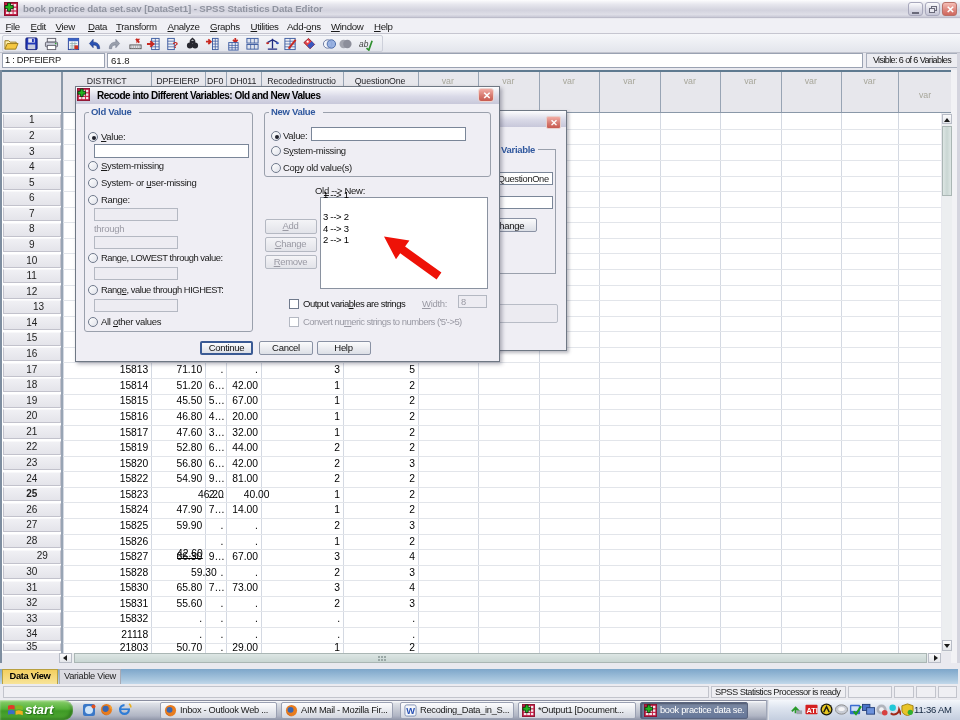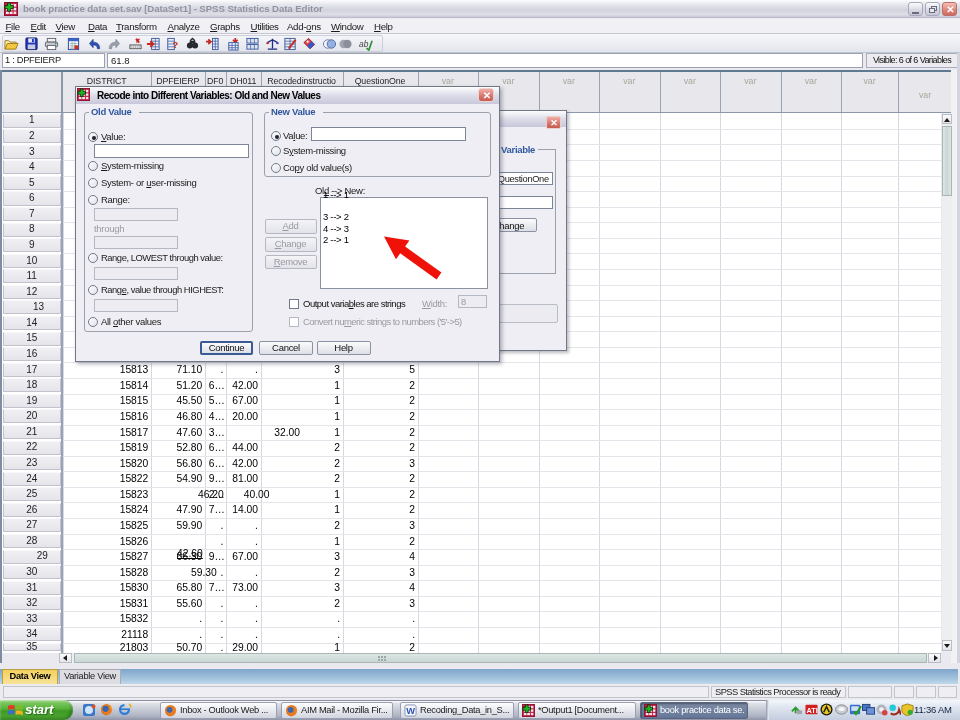--- a/index.html
+++ b/index.html
@@ -275,21 +275,21 @@
 <div class="ab" style="left:2.5px;top:409.22999999999996px;width:58.5px;height:13px;line-height:13px;font-size:10px;letter-spacing:0px;color:#222;text-align:center;white-space:nowrap;">20</div>
 <div class="ab" style="left:2.5px;top:424.9px;width:58.5px;height:14.2px;background:linear-gradient(180deg,#f0f0f4,#e4e4ea);border:1px solid #c2c2cc;border-top-color:#f8f8fa;"></div>
 <div class="ab" style="left:2.5px;top:424.79999999999995px;width:58.5px;height:13px;line-height:13px;font-size:10px;letter-spacing:0px;color:#222;text-align:center;white-space:nowrap;">21</div>
 <div class="ab" style="left:2.5px;top:440.5px;width:58.5px;height:14.2px;background:linear-gradient(180deg,#f0f0f4,#e4e4ea);border:1px solid #c2c2cc;border-top-color:#f8f8fa;"></div>
 <div class="ab" style="left:2.5px;top:440.37px;width:58.5px;height:13px;line-height:13px;font-size:10px;letter-spacing:0px;color:#222;text-align:center;white-space:nowrap;">22</div>
 <div class="ab" style="left:2.5px;top:456.0px;width:58.5px;height:14.2px;background:linear-gradient(180deg,#f0f0f4,#e4e4ea);border:1px solid #c2c2cc;border-top-color:#f8f8fa;"></div>
 <div class="ab" style="left:2.5px;top:455.94px;width:58.5px;height:13px;line-height:13px;font-size:10px;letter-spacing:0px;color:#222;text-align:center;white-space:nowrap;">23</div>
 <div class="ab" style="left:2.5px;top:471.6px;width:58.5px;height:14.2px;background:linear-gradient(180deg,#f0f0f4,#e4e4ea);border:1px solid #c2c2cc;border-top-color:#f8f8fa;"></div>
 <div class="ab" style="left:2.5px;top:471.51px;width:58.5px;height:13px;line-height:13px;font-size:10px;letter-spacing:0px;color:#222;text-align:center;white-space:nowrap;">24</div>
 <div class="ab" style="left:2.5px;top:487.2px;width:58.5px;height:14.2px;background:linear-gradient(180deg,#f0f0f4,#e4e4ea);border:1px solid #c2c2cc;border-top-color:#f8f8fa;"></div>
-<div class="ab" style="left:2.5px;top:487.08px;width:58.5px;height:17px;line-height:13px;font-size:10px;letter-spacing:0px;color:#222;text-align:center;white-space:nowrap;">25</div>
+<div class="ab" style="left:2.5px;top:487.08px;width:58.5px;height:17px;line-height:13px;font-size:10px;letter-spacing:0px;color:#222;text-align:center;white-space:nowrap;font-weight:bold;">25</div>
 <div class="ab" style="left:2.5px;top:502.8px;width:58.5px;height:14.2px;background:linear-gradient(180deg,#f0f0f4,#e4e4ea);border:1px solid #c2c2cc;border-top-color:#f8f8fa;"></div>
 <div class="ab" style="left:2.5px;top:502.65px;width:58.5px;height:13px;line-height:13px;font-size:10px;letter-spacing:0px;color:#222;text-align:center;white-space:nowrap;">26</div>
 <div class="ab" style="left:2.5px;top:518.3px;width:58.5px;height:14.2px;background:linear-gradient(180deg,#f0f0f4,#e4e4ea);border:1px solid #c2c2cc;border-top-color:#f8f8fa;"></div>
 <div class="ab" style="left:2.5px;top:518.22px;width:58.5px;height:13px;line-height:13px;font-size:10px;letter-spacing:0px;color:#222;text-align:center;white-space:nowrap;">27</div>
 <div class="ab" style="left:2.5px;top:533.9px;width:58.5px;height:14.2px;background:linear-gradient(180deg,#f0f0f4,#e4e4ea);border:1px solid #c2c2cc;border-top-color:#f8f8fa;"></div>
 <div class="ab" style="left:2.5px;top:533.7900000000001px;width:58.5px;height:13px;line-height:13px;font-size:10px;letter-spacing:0px;color:#222;text-align:center;white-space:nowrap;">28</div>
 <div class="ab" style="left:2.5px;top:549.5px;width:58.5px;height:14.2px;background:linear-gradient(180deg,#f0f0f4,#e4e4ea);border:1px solid #c2c2cc;border-top-color:#f8f8fa;"></div>
 <div class="ab" style="left:2.5px;top:549.3600000000001px;width:58.5px;height:13px;line-height:13px;font-size:10px;letter-spacing:0px;color:#222;text-align:center;white-space:nowrap;padding-left:21px;">29</div>
 <div class="ab" style="left:2.5px;top:565.0px;width:58.5px;height:14.2px;background:linear-gradient(180deg,#f0f0f4,#e4e4ea);border:1px solid #c2c2cc;border-top-color:#f8f8fa;"></div>
 <div class="ab" style="left:2.5px;top:564.9300000000001px;width:58.5px;height:13px;line-height:13px;font-size:10px;letter-spacing:0px;color:#222;text-align:center;white-space:nowrap;">30</div>
@@ -324,21 +324,21 @@
 <div class="ab" style="left:344.5px;top:394.46px;width:70.5px;height:13.57px;line-height:13.57px;font-size:10.3px;letter-spacing:0px;color:#000;text-align:right;white-space:nowrap;">2</div>
 <div class="ab" style="left:64.5px;top:410.03px;width:83.80000000000001px;height:13.57px;line-height:13.57px;font-size:10.3px;letter-spacing:0px;color:#000;text-align:right;white-space:nowrap;">15816</div>
 <div class="ab" style="left:152.8px;top:410.03px;width:49.39999999999998px;height:13.57px;line-height:13.57px;font-size:10.3px;letter-spacing:0px;color:#000;text-align:right;white-space:nowrap;">46.80</div>
 <div class="ab" style="left:208.7px;top:410.03px;width:16.100000000000023px;height:13.57px;line-height:13.57px;font-size:10.3px;letter-spacing:0px;color:#000;text-align:left;white-space:nowrap;overflow:hidden;">4…</div>
 <div class="ab" style="left:227.8px;top:410.03px;width:30.19999999999999px;height:13.57px;line-height:13.57px;font-size:10.3px;letter-spacing:0px;color:#000;text-align:right;white-space:nowrap;">20.00</div>
 <div class="ab" style="left:262.5px;top:410.03px;width:77.5px;height:13.57px;line-height:13.57px;font-size:10.3px;letter-spacing:0px;color:#000;text-align:right;white-space:nowrap;">1</div>
 <div class="ab" style="left:344.5px;top:410.03px;width:70.5px;height:13.57px;line-height:13.57px;font-size:10.3px;letter-spacing:0px;color:#000;text-align:right;white-space:nowrap;">2</div>
 <div class="ab" style="left:64.5px;top:425.59999999999997px;width:83.80000000000001px;height:13.57px;line-height:13.57px;font-size:10.3px;letter-spacing:0px;color:#000;text-align:right;white-space:nowrap;">15817</div>
 <div class="ab" style="left:152.8px;top:425.59999999999997px;width:49.39999999999998px;height:13.57px;line-height:13.57px;font-size:10.3px;letter-spacing:0px;color:#000;text-align:right;white-space:nowrap;">47.60</div>
 <div class="ab" style="left:208.7px;top:425.59999999999997px;width:16.100000000000023px;height:13.57px;line-height:13.57px;font-size:10.3px;letter-spacing:0px;color:#000;text-align:left;white-space:nowrap;overflow:hidden;">3…</div>
-<div class="ab" style="left:227.8px;top:425.59999999999997px;width:30.19999999999999px;height:13.57px;line-height:13.57px;font-size:10.3px;letter-spacing:0px;color:#000;text-align:right;white-space:nowrap;margin-left:42px;">32.00</div>
+<div class="ab" style="left:227.8px;top:425.59999999999997px;width:30.19999999999999px;height:13.57px;line-height:13.57px;font-size:10.3px;letter-spacing:0px;color:#000;text-align:right;white-space:nowrap;">32.00</div>
 <div class="ab" style="left:262.5px;top:425.59999999999997px;width:77.5px;height:13.57px;line-height:13.57px;font-size:10.3px;letter-spacing:0px;color:#000;text-align:right;white-space:nowrap;">1</div>
 <div class="ab" style="left:344.5px;top:425.59999999999997px;width:70.5px;height:13.57px;line-height:13.57px;font-size:10.3px;letter-spacing:0px;color:#000;text-align:right;white-space:nowrap;">2</div>
 <div class="ab" style="left:64.5px;top:441.17px;width:83.80000000000001px;height:13.57px;line-height:13.57px;font-size:10.3px;letter-spacing:0px;color:#000;text-align:right;white-space:nowrap;">15819</div>
 <div class="ab" style="left:152.8px;top:441.17px;width:49.39999999999998px;height:13.57px;line-height:13.57px;font-size:10.3px;letter-spacing:0px;color:#000;text-align:right;white-space:nowrap;">52.80</div>
 <div class="ab" style="left:208.7px;top:441.17px;width:16.100000000000023px;height:13.57px;line-height:13.57px;font-size:10.3px;letter-spacing:0px;color:#000;text-align:left;white-space:nowrap;overflow:hidden;">6…</div>
 <div class="ab" style="left:227.8px;top:441.17px;width:30.19999999999999px;height:13.57px;line-height:13.57px;font-size:10.3px;letter-spacing:0px;color:#000;text-align:right;white-space:nowrap;">44.00</div>
 <div class="ab" style="left:262.5px;top:441.17px;width:77.5px;height:13.57px;line-height:13.57px;font-size:10.3px;letter-spacing:0px;color:#000;text-align:right;white-space:nowrap;">2</div>
 <div class="ab" style="left:344.5px;top:441.17px;width:70.5px;height:13.57px;line-height:13.57px;font-size:10.3px;letter-spacing:0px;color:#000;text-align:right;white-space:nowrap;">2</div>
 <div class="ab" style="left:64.5px;top:456.74px;width:83.80000000000001px;height:13.57px;line-height:13.57px;font-size:10.3px;letter-spacing:0px;color:#000;text-align:right;white-space:nowrap;">15820</div>
 <div class="ab" style="left:152.8px;top:456.74px;width:49.39999999999998px;height:13.57px;line-height:13.57px;font-size:10.3px;letter-spacing:0px;color:#000;text-align:right;white-space:nowrap;">56.80</div>

